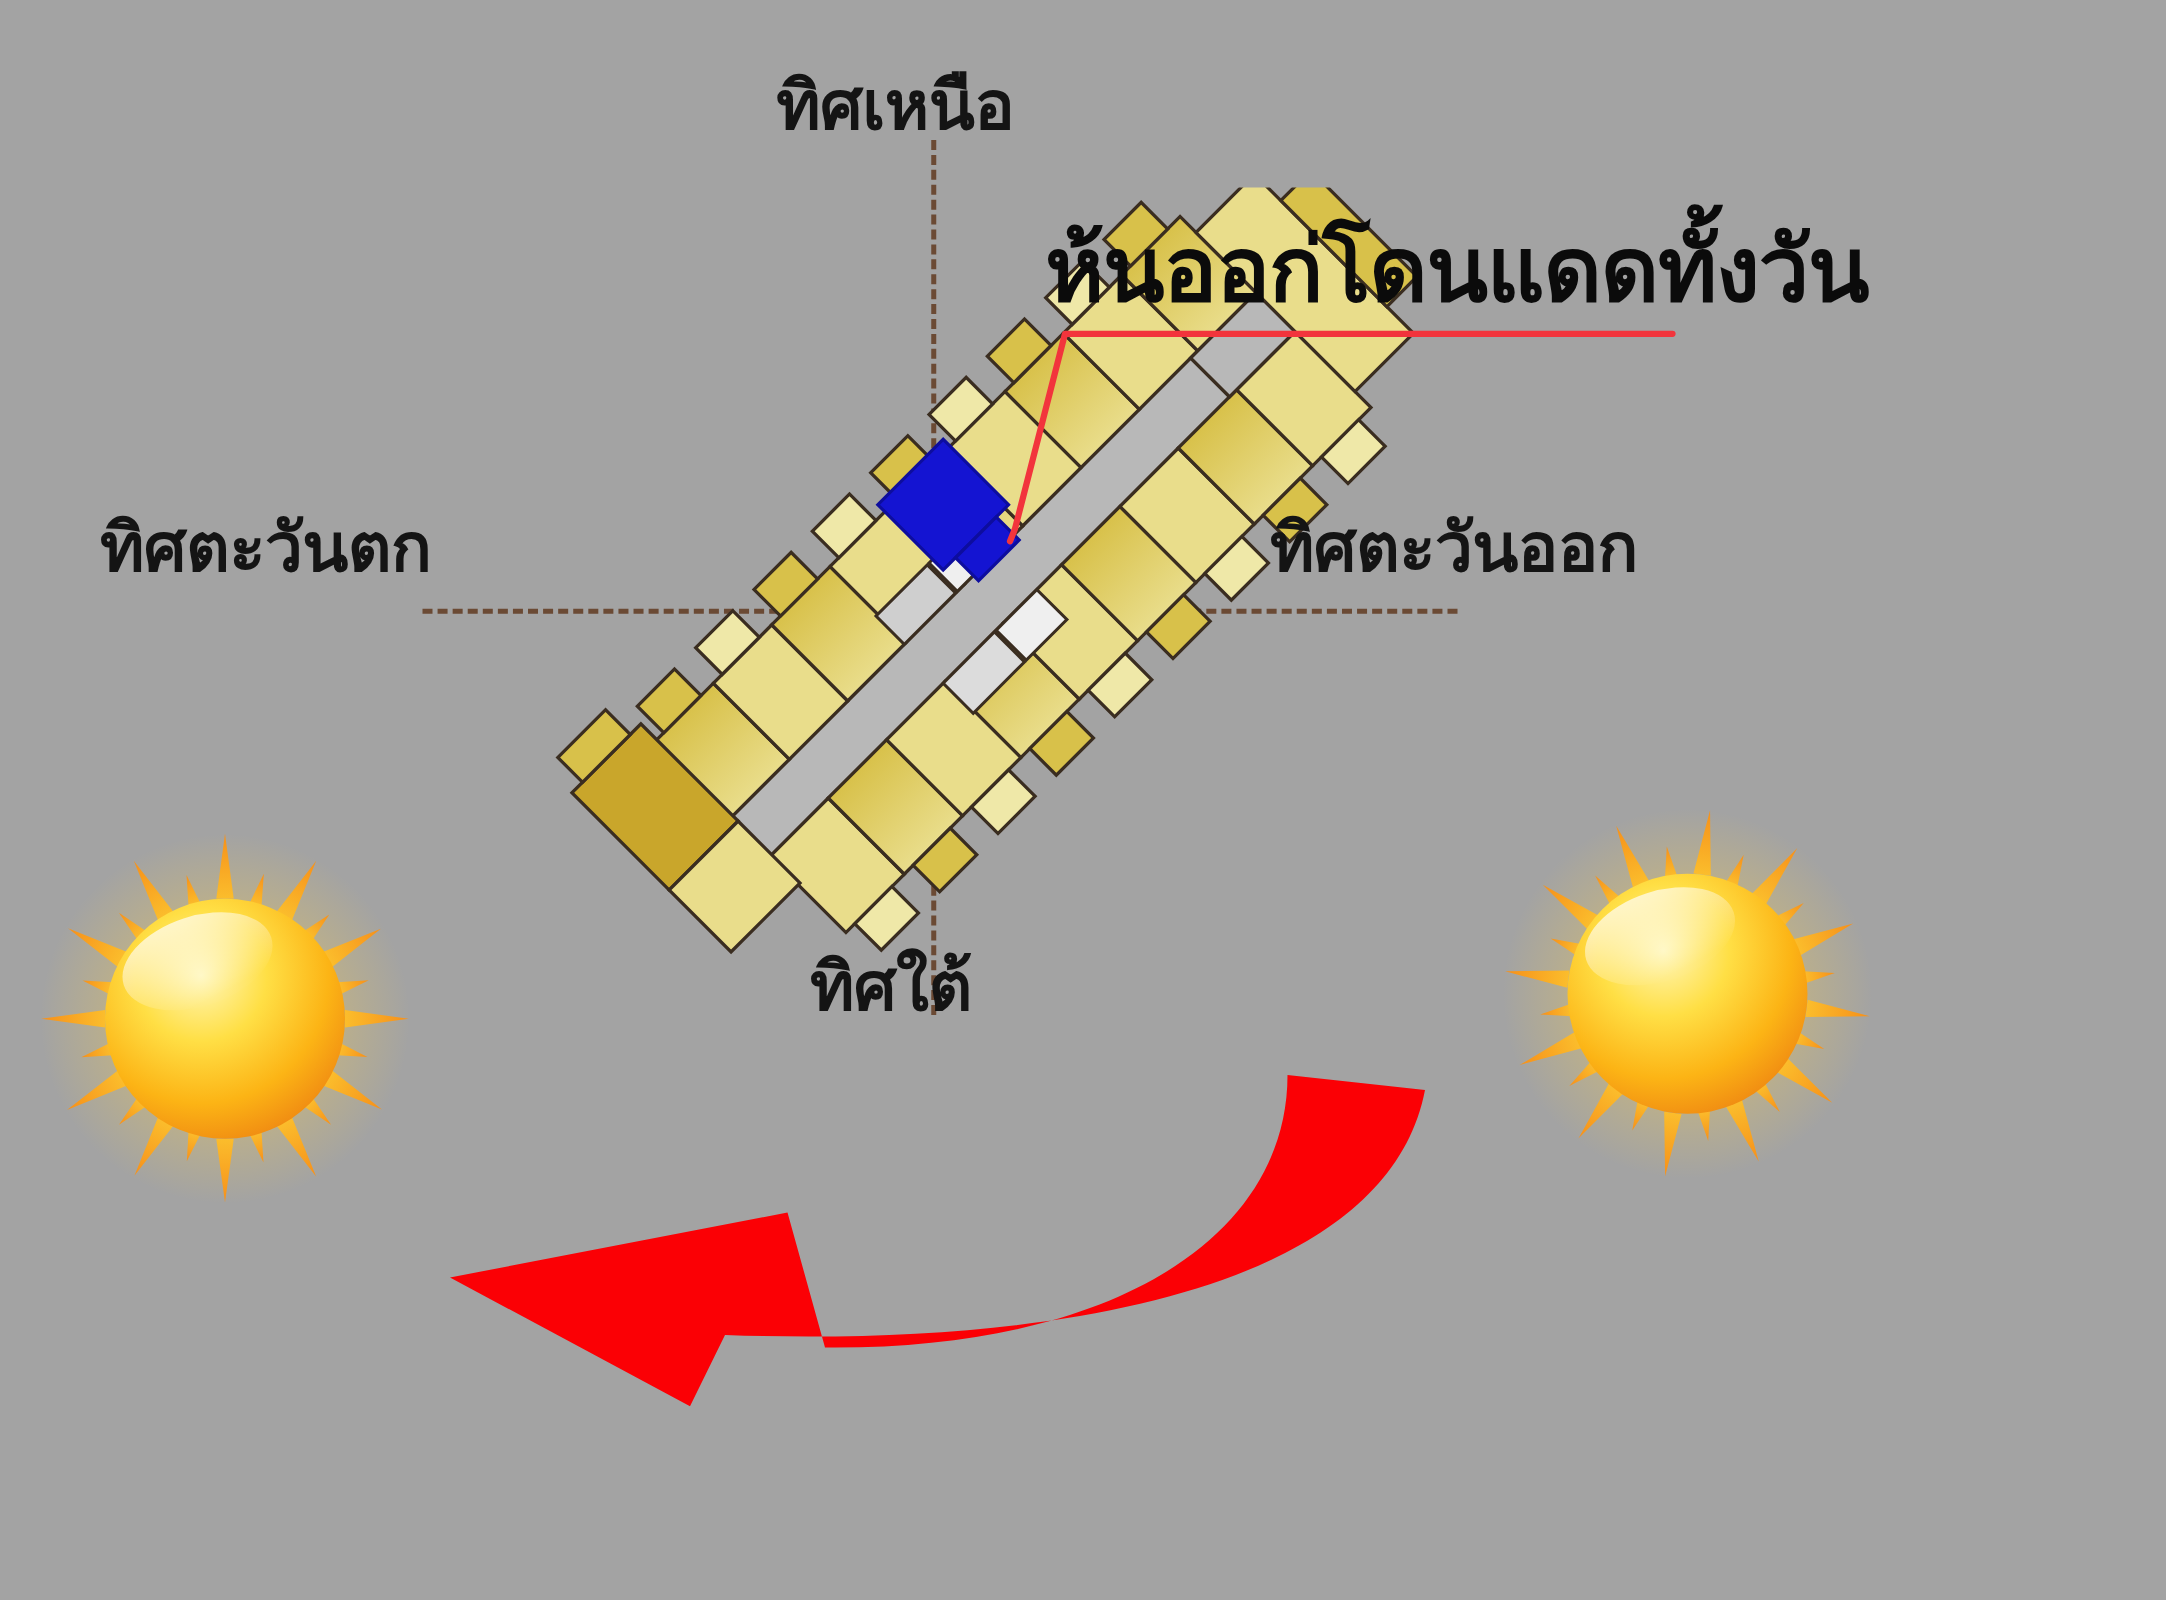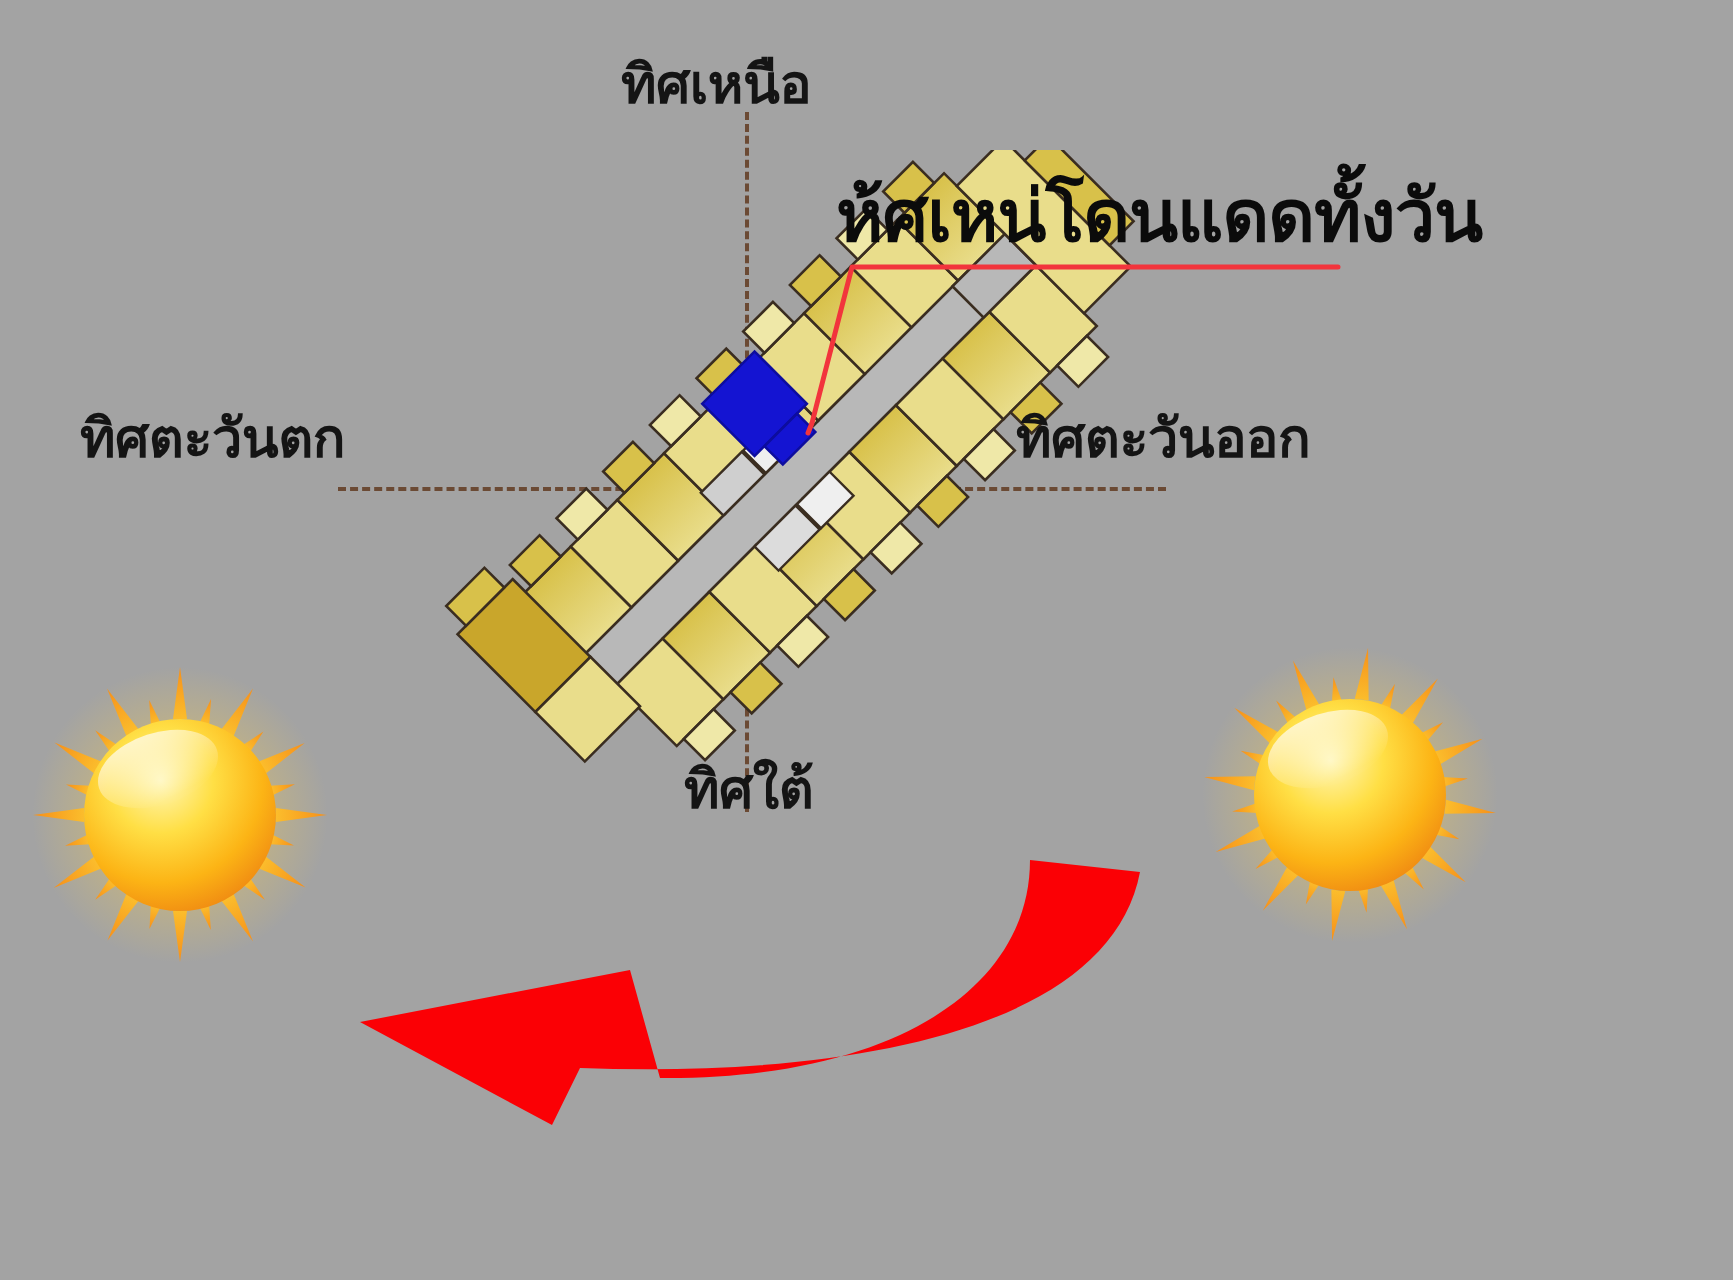--- a/index.html
+++ b/index.html
@@ -11,21 +11,21 @@
     color:#141414;
     font-weight:700;
     font-size:54px;
     line-height:1;
     white-space:nowrap;
     letter-spacing:-0.5px;
   }
   #label-north{left:621px;top:58px;}
   #label-west{left:80px;top:412px;}
   #label-east{left:1016px;top:412px;}
-  #label-south{left:648px;top:763px;margin-left:36px;}
+  #label-south{left:648px;top:763px;}
 
   .callout-text{
     position:absolute;
     left:836px;top:180px;
     color:#0b0b0b;
     font-weight:700;
     font-size:72px;
     line-height:1;
     white-space:nowrap;
     letter-spacing:-1px;
@@ -151,21 +151,21 @@
     <svg width="620" height="300" viewBox="0 0 620 300">
       <polyline points="558,92 72,92 32,248 28,258" fill="none" stroke="#f2343c" stroke-width="5" stroke-linejoin="round" stroke-linecap="round"></polyline>
     </svg>
   </div>
 
   <div class="compass-label" id="label-north">ทิศเหนือ</div>
   <div class="compass-label" id="label-west">ทิศตะวันตก</div>
   <div class="compass-label" id="label-east">ทิศตะวันออก</div>
   <div class="compass-label" id="label-south">ทิศใต้</div>
 
-  <div class="callout-text">ห้ศเหน่โดนแดดทั้งวัน</div>
+  <div class="callout-text">ห้นออก่โดนแดดทั้งวัน</div>
 
   <div class="sun" id="sun-left">
     <svg width="300" height="300" viewBox="0 0 300 300">
       <defs>
         <radialGradient id="sunBodyL" cx="40%" cy="32%" r="72%">
           <stop offset="0%" stop-color="#fff6b8"></stop>
           <stop offset="38%" stop-color="#ffdf45"></stop>
           <stop offset="74%" stop-color="#fcb415"></stop>
           <stop offset="100%" stop-color="#f08b12"></stop>
         </radialGradient>

